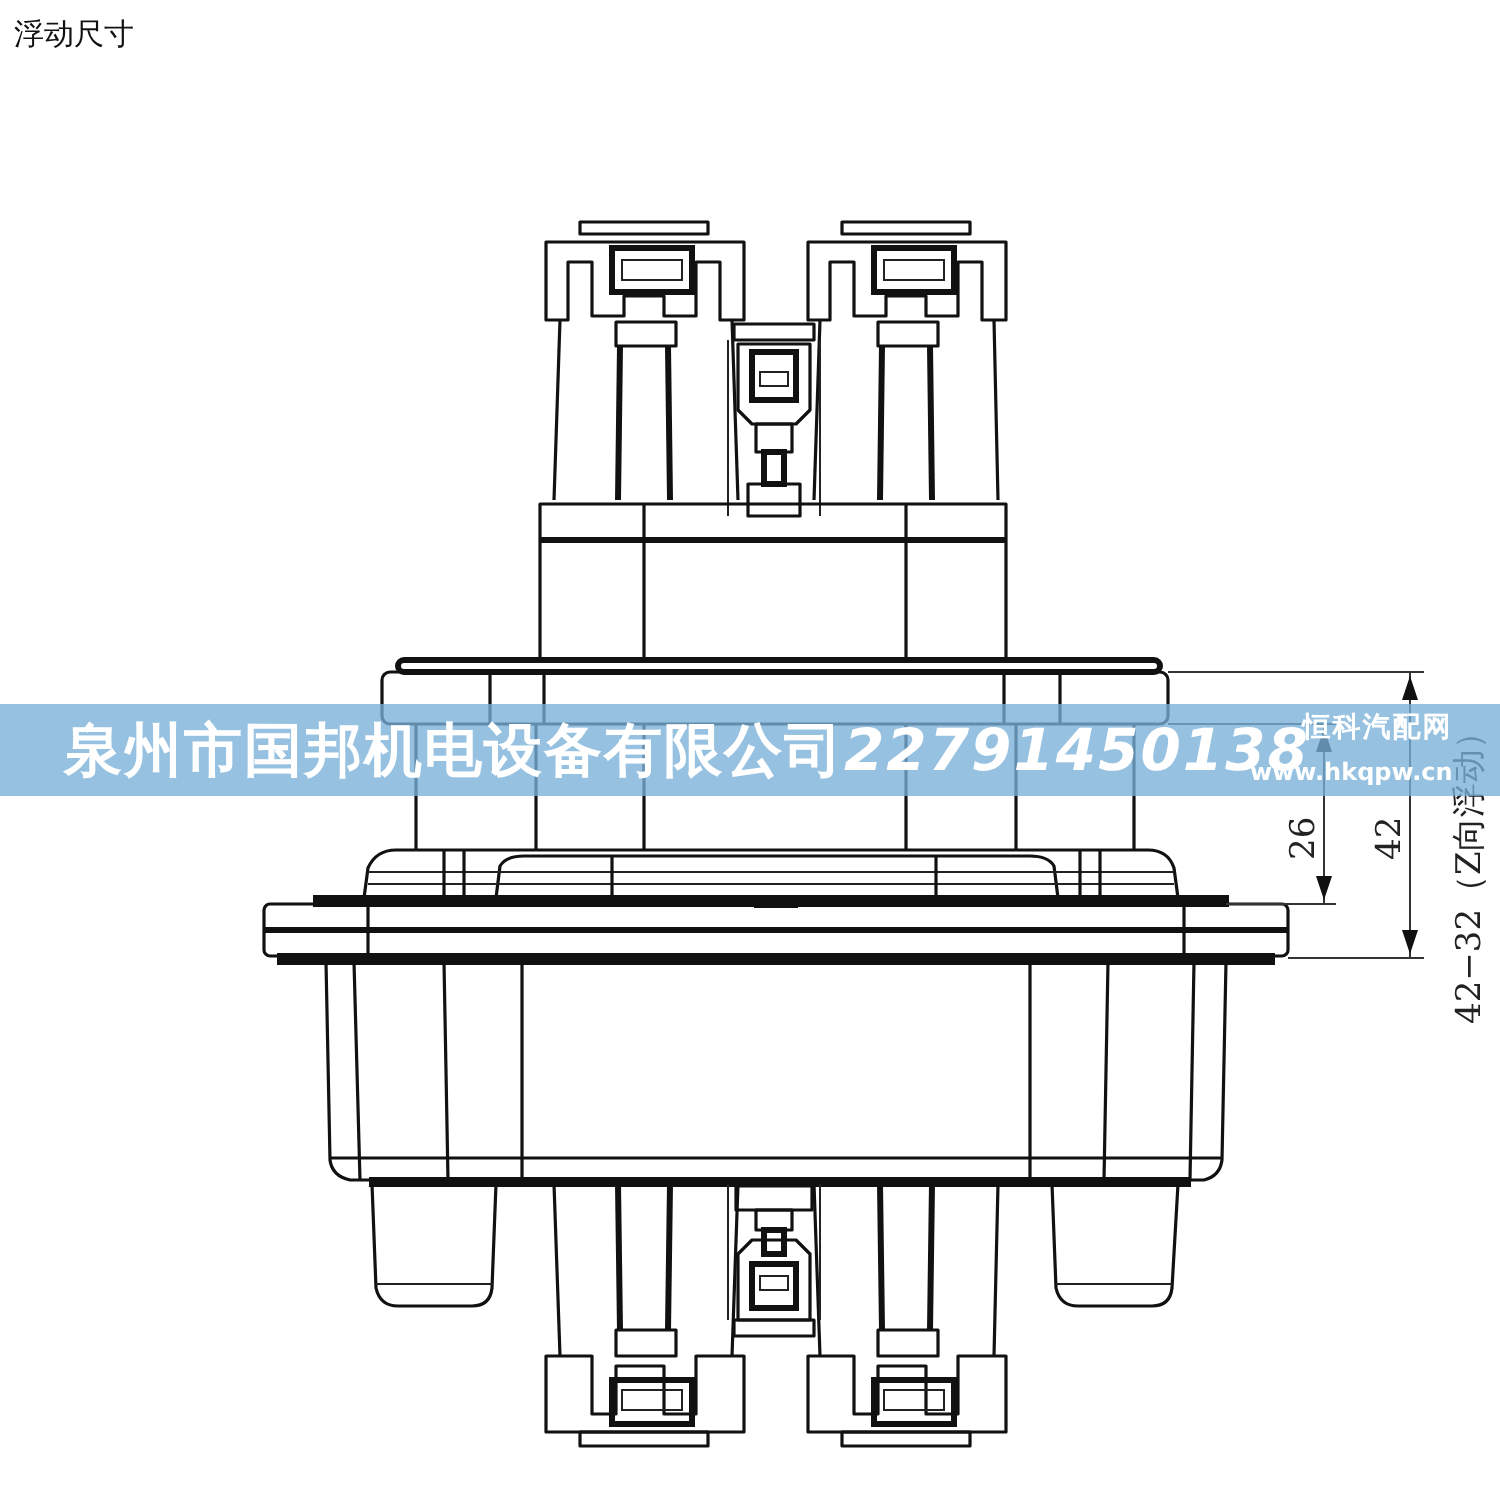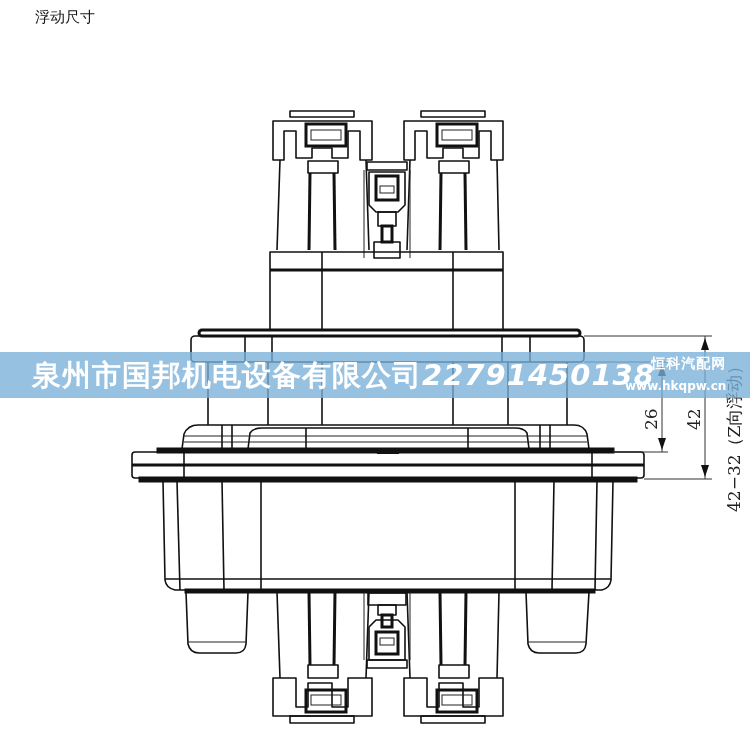--- a/index.html
+++ b/index.html
@@ -1,19 +1,19 @@
 <!DOCTYPE html>
 <html><head>
   <meta charset="utf-8">
   <style>
     html, body { margin: 0; padding: 0; background: #ffffff; }
     body { width: 750px; height: 750px; position: relative; overflow: hidden;
            font-family: "DejaVu Sans", sans-serif; }
     .page-title { position: absolute; left: 7px; top: 8px; font-size: 15px; color: #111;
-                  font-family: "DejaVu Sans", sans-serif; margin-left: 28px; }
+                  font-family: "DejaVu Sans", sans-serif; }
     svg.drawing { position: absolute; left: 0; top: 0; }
     .ln { fill: none; stroke: #111; stroke-width: 1.6; stroke-linejoin: round; }
     .thick { fill: none; stroke: #111; stroke-width: 3; }
     .thin { fill: none; stroke: #222; stroke-width: 1; }
     .dim { fill: none; stroke: #333; stroke-width: 1; }
     .dimtext { font-family: "DejaVu Serif", serif; font-size: 17px; fill: #222; }
     .banner { position: absolute; left: 0; top: 352px; width: 750px; height: 46px;
               background: rgba(120, 175, 215, 0.78); }
     .banner-main { position: absolute; left: 32px; top: 356px; font-size: 29px; font-weight: bold;
                    color: #ffffff; letter-spacing: 1px; white-space: nowrap;

